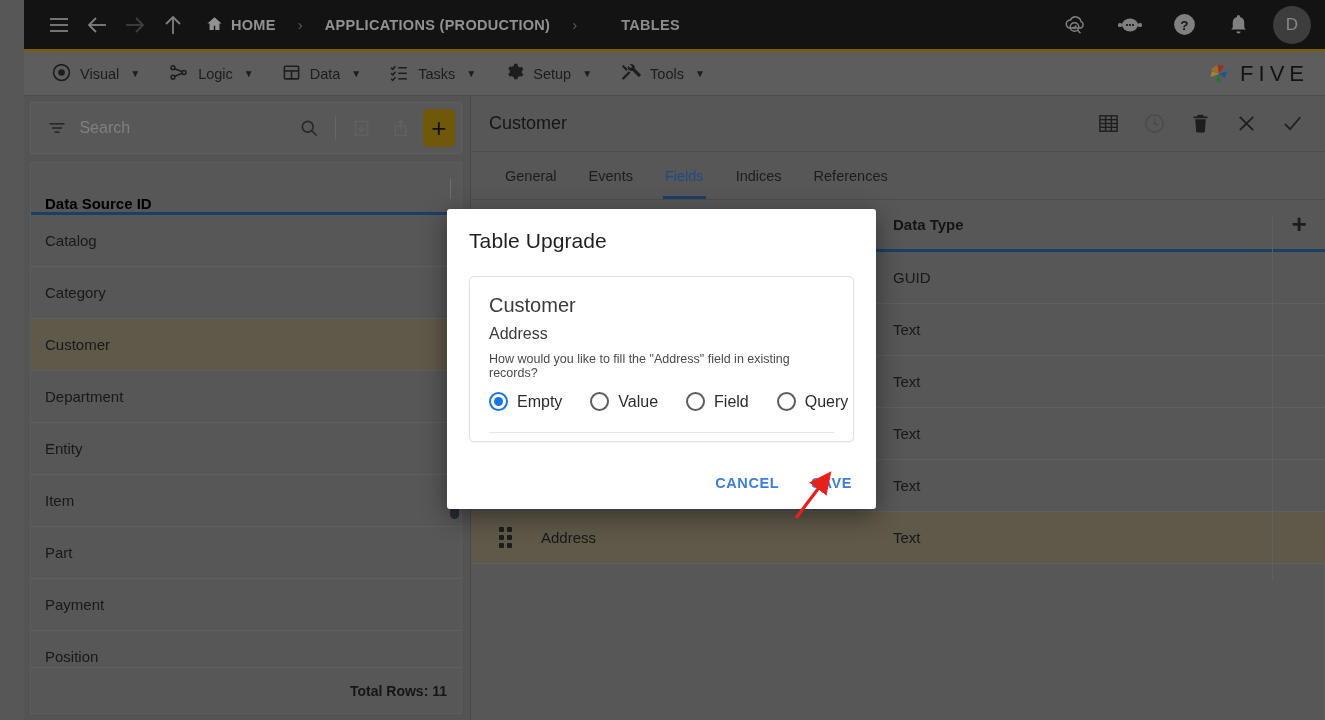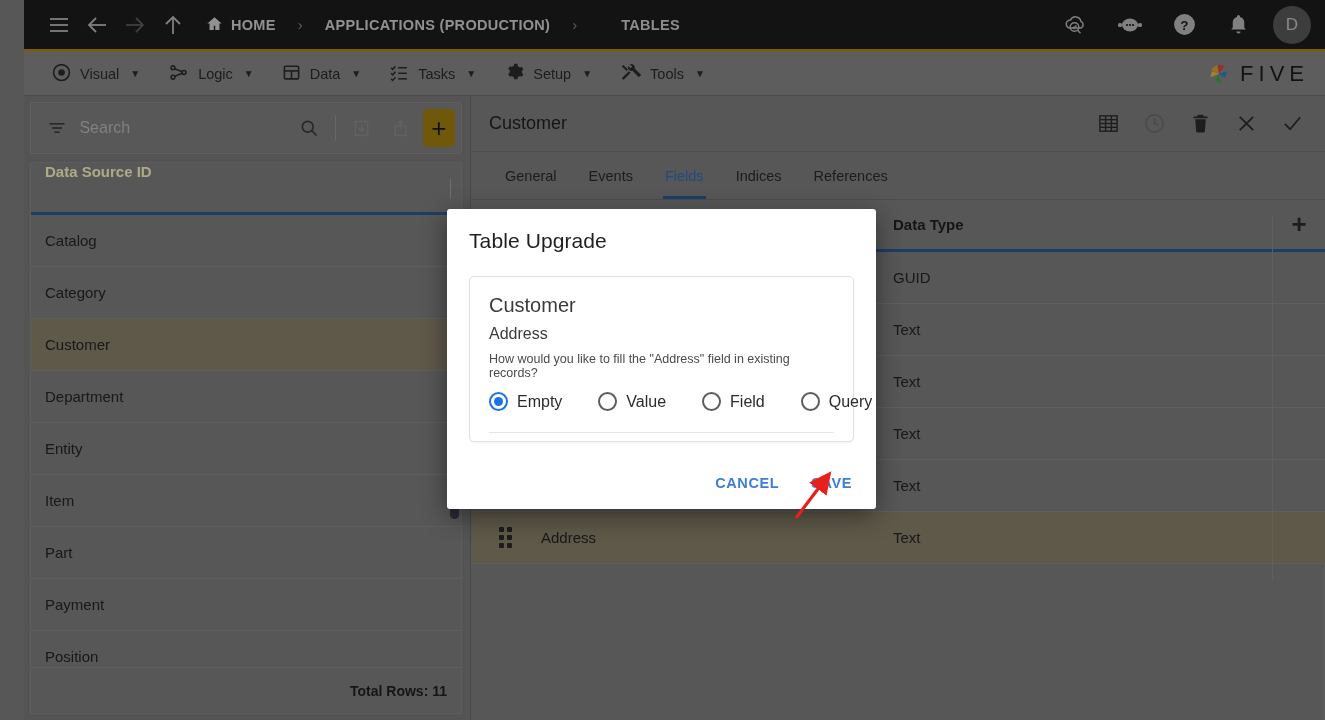--- a/index.html
+++ b/index.html
@@ -98,22 +98,22 @@
     background: #a4820e; color: #1a1a1a;
     display: flex; align-items: center; justify-content: center;
     font-size: 26px; line-height: 1; border: none;
   }
   .grid-wrap {
     margin-top: 8px; flex: 1; display: flex; flex-direction: column;
     border: 1px solid #8a8a8a; background: #808080;
     min-height: 0; position: relative;
   }
   .grid-head {
-    height: 52px; display: flex; align-items: flex-start;
-    padding: 0 14px; font-weight: bold; font-size: 15px; color: #fef9c3;
+    height: 52px; display: flex; align-items: flex-end;
+    padding: 0 14px; font-weight: bold; font-size: 15px; color: #000000;
     border-bottom: 3px solid #2c5c96; position: relative;
   }
   .grid-head .col-resize {
     position: absolute; right: 10px; top: 16px;
     width: 1px; height: 20px; background: #a2a2a2;
   }
   .grid-rows { flex: 1; overflow: hidden; position: relative; }
   .grid-row {
     height: 52px; display: flex; align-items: center;
     padding: 0 14px; font-size: 15px; color: #252525;
@@ -189,21 +189,21 @@
   .modal-title { font-size: 21px; font-weight: normal; color: #1f1f1f; letter-spacing: .1px; }
   .panel {
     margin-top: 23px;
     border: 1px solid #e0e0e0; border-radius: 5px;
     padding: 17px 19px 0 19px;
     box-shadow: 0 1px 2px rgba(0,0,0,0.05);
   }
   .panel-h1 { font-size: 20px; color: #3b3b3b; }
   .panel-h2 { font-size: 16px; color: #3b3b3b; margin-top: 8px; }
   .panel-q { font-size: 12.5px; color: #4a4a4a; margin-top: 9px; }
-  .radios { display: flex; align-items: center; margin-top: 12px; gap: 12px; }
+  .radios { display: flex; align-items: center; margin-top: 12px; gap: 4px; }
   .radio { display: flex; align-items: center; gap: 9px; margin-right: 24px; }
   .rdot {
     width: 19px; height: 19px; border-radius: 50%;
     border: 2px solid #5d5d5d; flex: 0 0 auto;
     display: flex; align-items: center; justify-content: center;
   }
   .rdot.on { border-color: #1a73e8; }
   .rdot.on::after { content: ""; width: 9px; height: 9px; border-radius: 50%; background: #1a73e8; }
   .radio-label { font-size: 16px; color: #2b2b2b; }
   .panel-rule { margin-top: 21px; border-top: 1px solid #e6e6e6; height: 9px; }

